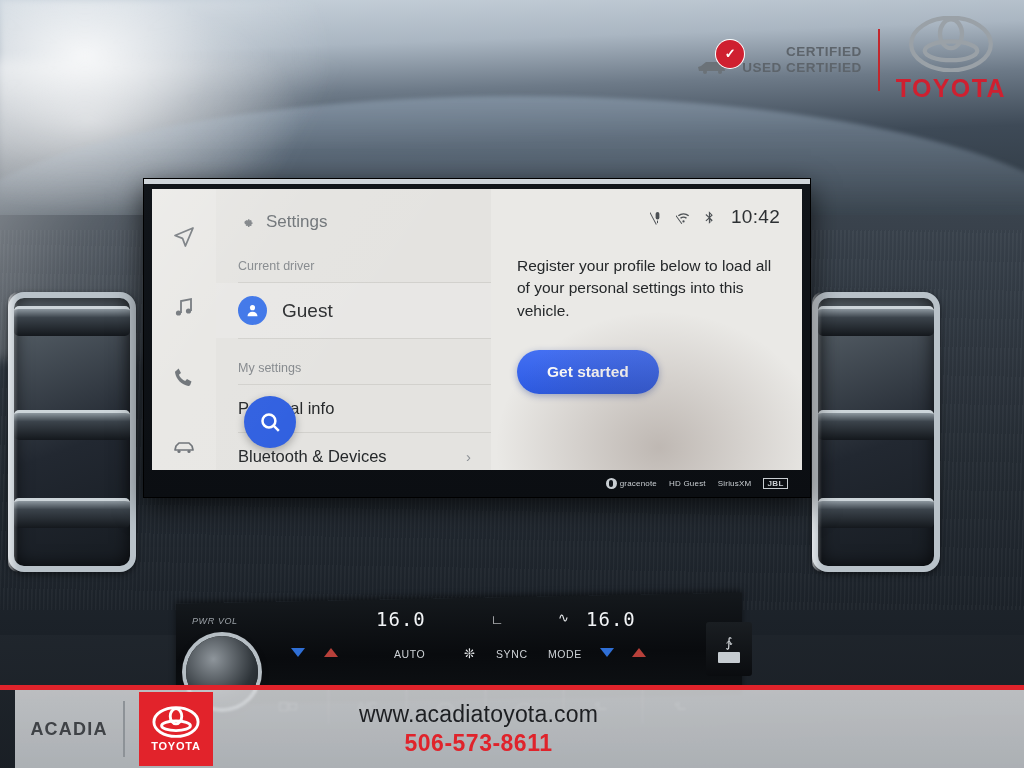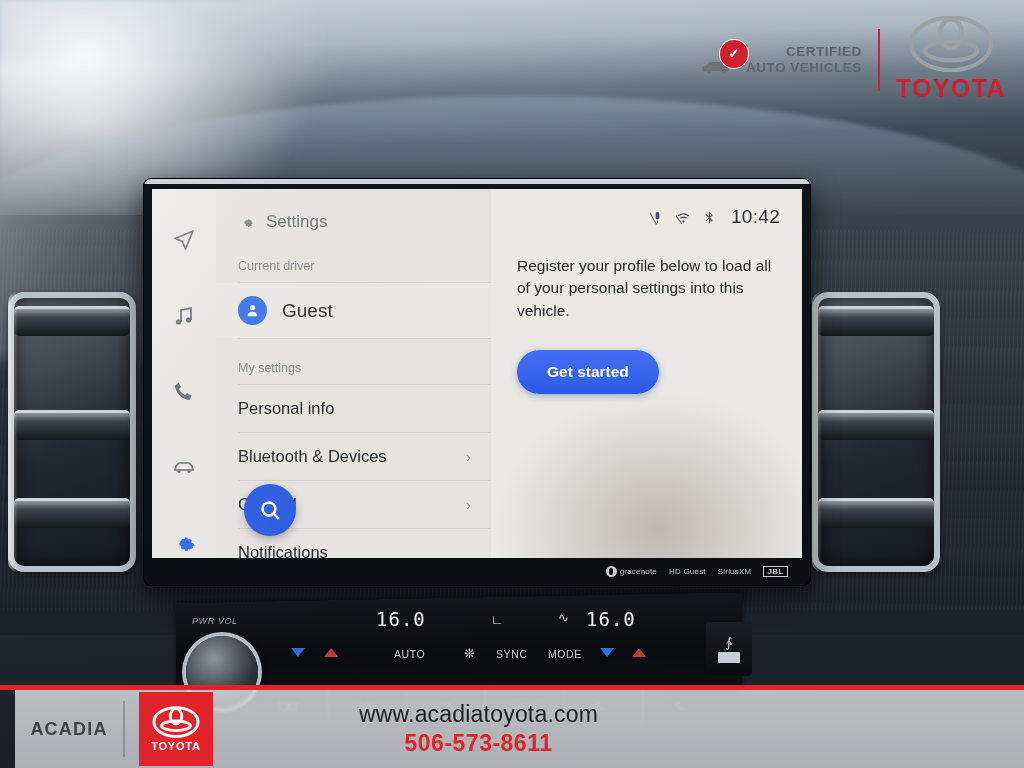--- a/index.html
+++ b/index.html
@@ -58,23 +58,23 @@
     background: linear-gradient(180deg,#8d979f,#3b434b 32%,#14181d);
     border-top: 3px solid #cdd5da; border-radius: 5px;
   }
   .vent-left { left: 8px; top: 292px; width: 128px; height: 280px; }
   .vent-right { left: 812px; top: 292px; width: 128px; height: 280px; }
   .vent .hi { position:absolute; top:0; bottom:0; left:0; width:10px;
     background: linear-gradient(90deg, rgba(255,255,255,0.55), rgba(255,255,255,0)); border-radius:16px 0 0 16px;}
 
   
   .screen-housing {
-    position: absolute; left: 143px; top: 178px; width: 668px; height: 408px;
+    position: absolute; left: 143px; top: 178px; width: 668px; height: 320px;
     background: linear-gradient(180deg,#cfd5da 0 6px,#11151a 6px,#0b0e12 100%);
-    border-radius: 8px;
+    border-radius: 0;
     box-shadow: 0 10px 26px rgba(0,0,0,0.65), inset 0 0 0 1px #000;
     padding: 11px 9px 28px 9px;
   }
   .screen {
     position: relative; width: 100%; height: 100%;
     background: #efeeec; overflow: hidden;
     box-shadow: inset 0 0 30px rgba(0,0,0,0.07);
     display: flex;
   }
   .screen-sheen {
@@ -266,21 +266,21 @@
           <svg viewBox="0 0 30 14">
               <path d="M2 11h26l-1-5-4-4H9L4 6 1 7z"></path>
               <circle cx="8" cy="12" r="2"></circle>
               <circle cx="23" cy="12" r="2"></circle>
             </svg>
         </div>
         <div class="cert-seal"></div>
       </div>
       <div class="cert-txt">
         <div>CERTIFIED</div>
-        <div>AUTO VEHICLES</div>
+        <div>USED CERTIFIED</div>
       </div>
     </div>
     <div class="vdiv"></div>
     <div class="toy">
       <svg class="toy-mark" viewBox="0 0 100 66">
         <ellipse cx="50" cy="33" rx="47" ry="31" fill="none" stroke="#9aa1a7" stroke-width="5"></ellipse>
         <ellipse cx="50" cy="21" rx="13" ry="17" fill="none" stroke="#9aa1a7" stroke-width="5"></ellipse>
         <ellipse cx="50" cy="41" rx="31" ry="11" fill="none" stroke="#9aa1a7" stroke-width="5"></ellipse>
       </svg>
       <div class="toy-word">TOYOTA</div>

